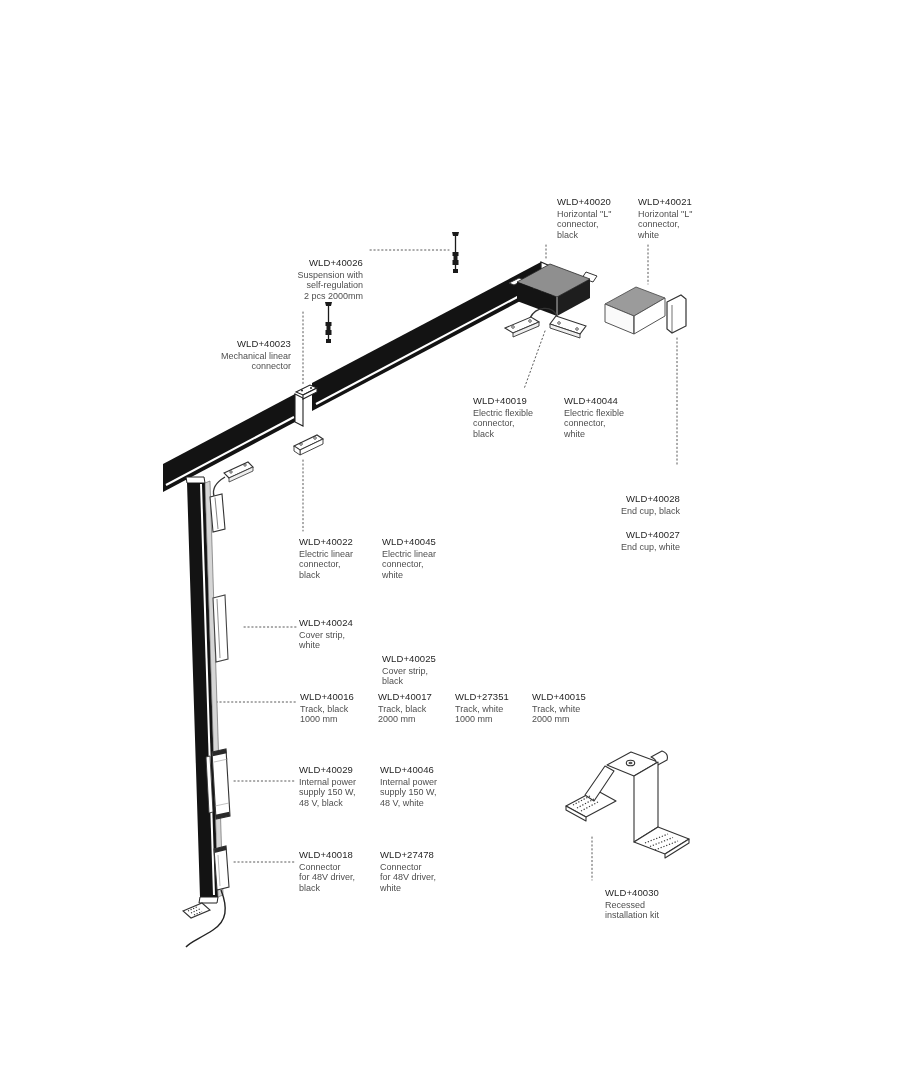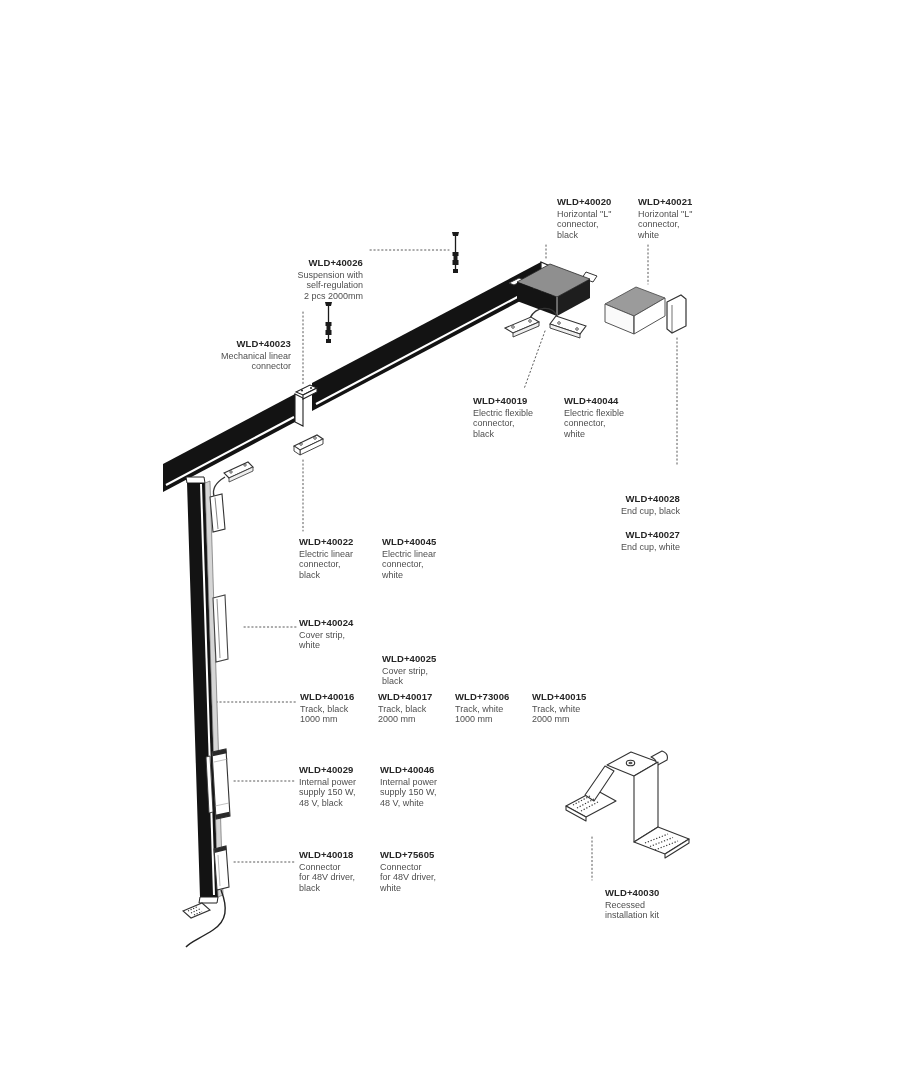--- a/index.html
+++ b/index.html
@@ -12,21 +12,21 @@
     position:absolute; left:193px; top:147px;
     font-size:27px; color:#1d1d1d; letter-spacing:0.4px; white-space:nowrap;
   }
   .page-title .t-reg  { font-weight:400; }
   .page-title .t-bold { font-weight:800; margin-left:7px; }
   .part-label {
     position:absolute; width:78px;
     font-size:9px; line-height:10.6px; color:#4f4f4f;
   }
   .part-label .code {
-    font-weight:700; font-size:9.5px; color:#262626; letter-spacing:0.1px;
+    font-weight:400; font-size:9.5px; color:#262626; letter-spacing:0.1px;
     margin-bottom:1px; white-space:nowrap;
   }
   .part-label .desc { white-space:pre-line; }
   .part-label.ra { width:95px; text-align:right;margin-top:23px; }
   .part-label.ra .code { white-space:nowrap; }
   svg.diagram { position:absolute; left:0; top:0; }
 </style>
 </head>
 <body>
 
@@ -270,21 +270,21 @@
     <div class="code">WLD+40016</div>
     <div class="desc">Track, black
 1000 mm</div>
   </div>
   <div class="part-label" style="left:378px; top:692px;">
     <div class="code">WLD+40017</div>
     <div class="desc">Track, black
 2000 mm</div>
   </div>
   <div class="part-label" style="left:455px; top:692px;">
-    <div class="code">WLD+73006</div>
+    <div class="code">WLD+27351</div>
     <div class="desc">Track, white
 1000 mm</div>
   </div>
   <div class="part-label" style="left:532px; top:692px;">
     <div class="code">WLD+40015</div>
     <div class="desc">Track, white
 2000 mm</div>
   </div>
   <div class="part-label" style="left:299px; top:765px;">
     <div class="code">WLD+40029</div>
@@ -298,21 +298,21 @@
 supply 150 W,
 48 V, white</div>
   </div>
   <div class="part-label" style="left:299px; top:850px;">
     <div class="code">WLD+40018</div>
     <div class="desc">Connector
 for 48V driver,
 black</div>
   </div>
   <div class="part-label" style="left:380px; top:850px;">
-    <div class="code">WLD+75605</div>
+    <div class="code">WLD+27478</div>
     <div class="desc">Connector
 for 48V driver,
 white</div>
   </div>
   <div class="part-label" style="left:605px; top:888px;">
     <div class="code">WLD+40030</div>
     <div class="desc">Recessed
 installation kit</div>
   </div>
 

